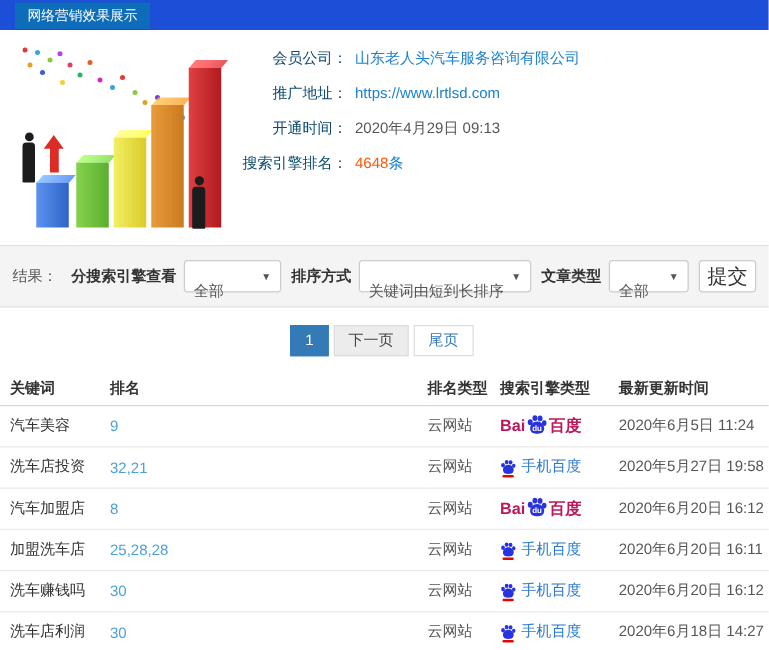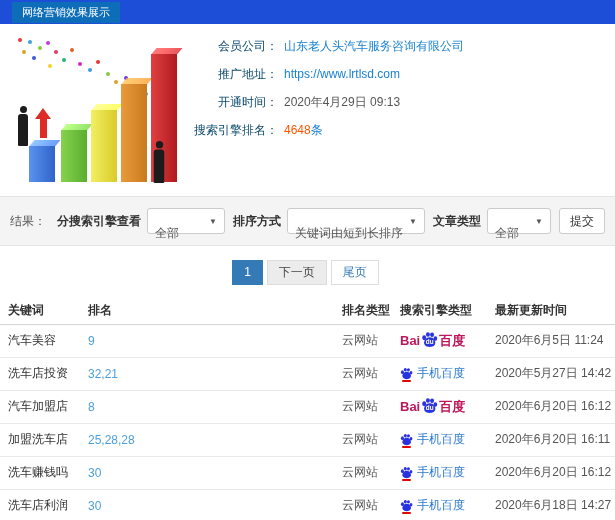--- a/index.html
+++ b/index.html
@@ -56,21 +56,21 @@
   .result-label { color:#555; margin-right:auto; }
   .filter-label { font-weight:bold; color:#333; margin:0 6px 0 8px; }
   .select { background:#fff; border:1px solid #ccc; border-radius:3px; height:26px;
     display:inline-flex; align-items:center; padding:0 7px; color:#555; cursor:pointer; }
   .select .sel-text { flex:1;margin-top:24px; }
   .select-engine { width:78px; }
   .select-sort { width:138px; }
   .select-article { width:64px; }
   .caret { font-size:8px; color:#555; margin-left:6px; }
   .submit-btn { background:#fff; border:1px solid #ccc; border-radius:3px; height:26px; width:46px;
-    margin-left:8px; color:#333; font-size:12px; cursor:pointer; }
+    margin-left:8px; color:#333; font-size:16px; cursor:pointer; }
 
   
   .pagination { height:52px; display:flex; align-items:center; justify-content:center; }
   .page-btn { height:25px; display:inline-flex; align-items:center; padding:0 11px;
     border:1px solid #ddd; background:#fff; color:#337ab7; cursor:pointer; margin-right:4px; }
   .page-btn.active { background:#337ab7; border-color:#337ab7; color:#fff; }
   .page-btn.next { background:#ececec; color:#444; }
 
   
   table { width:100%; border-collapse:collapse; table-layout:fixed; }
@@ -208,21 +208,21 @@
                     <ellipse cx="4.5" cy="9" rx="2.8" ry="3.4"></ellipse>
                     <ellipse cx="9.8" cy="4.4" rx="2.8" ry="3.2"></ellipse>
                     <ellipse cx="15.6" cy="4.8" rx="2.8" ry="3.2"></ellipse>
                     <ellipse cx="20.3" cy="10" rx="2.6" ry="3.2"></ellipse>
                     <path d="M12.3 8.2 C7 8.2 3.6 13.2 4.5 17.2 C5.4 21.2 8.8 22 12.3 22 C15.8 22 19.2 21.2 20.1 17.2 C21 13.2 17.6 8.2 12.3 8.2 Z"></path>
                   </g>
                 </svg>
               </span>
               <span>手机百度</span>
             </span></td>
-          <td class="col-time">2020年5月27日 14:42</td>
+          <td class="col-time">2020年5月27日 19:58</td>
         </tr>
         <tr>
           <td class="col-kw">汽车加盟店</td>
           <td class="col-rank">8</td>
           <td class="col-rtype">云网站</td>
           <td class="col-engine"><span class="baidu-logo">
               <b>Bai</b>
               <span class="paw-wrap">
                 <svg class="paw-svg" width="17" height="17" viewBox="0 0 24 23">
                   <g fill="#2932e1">

